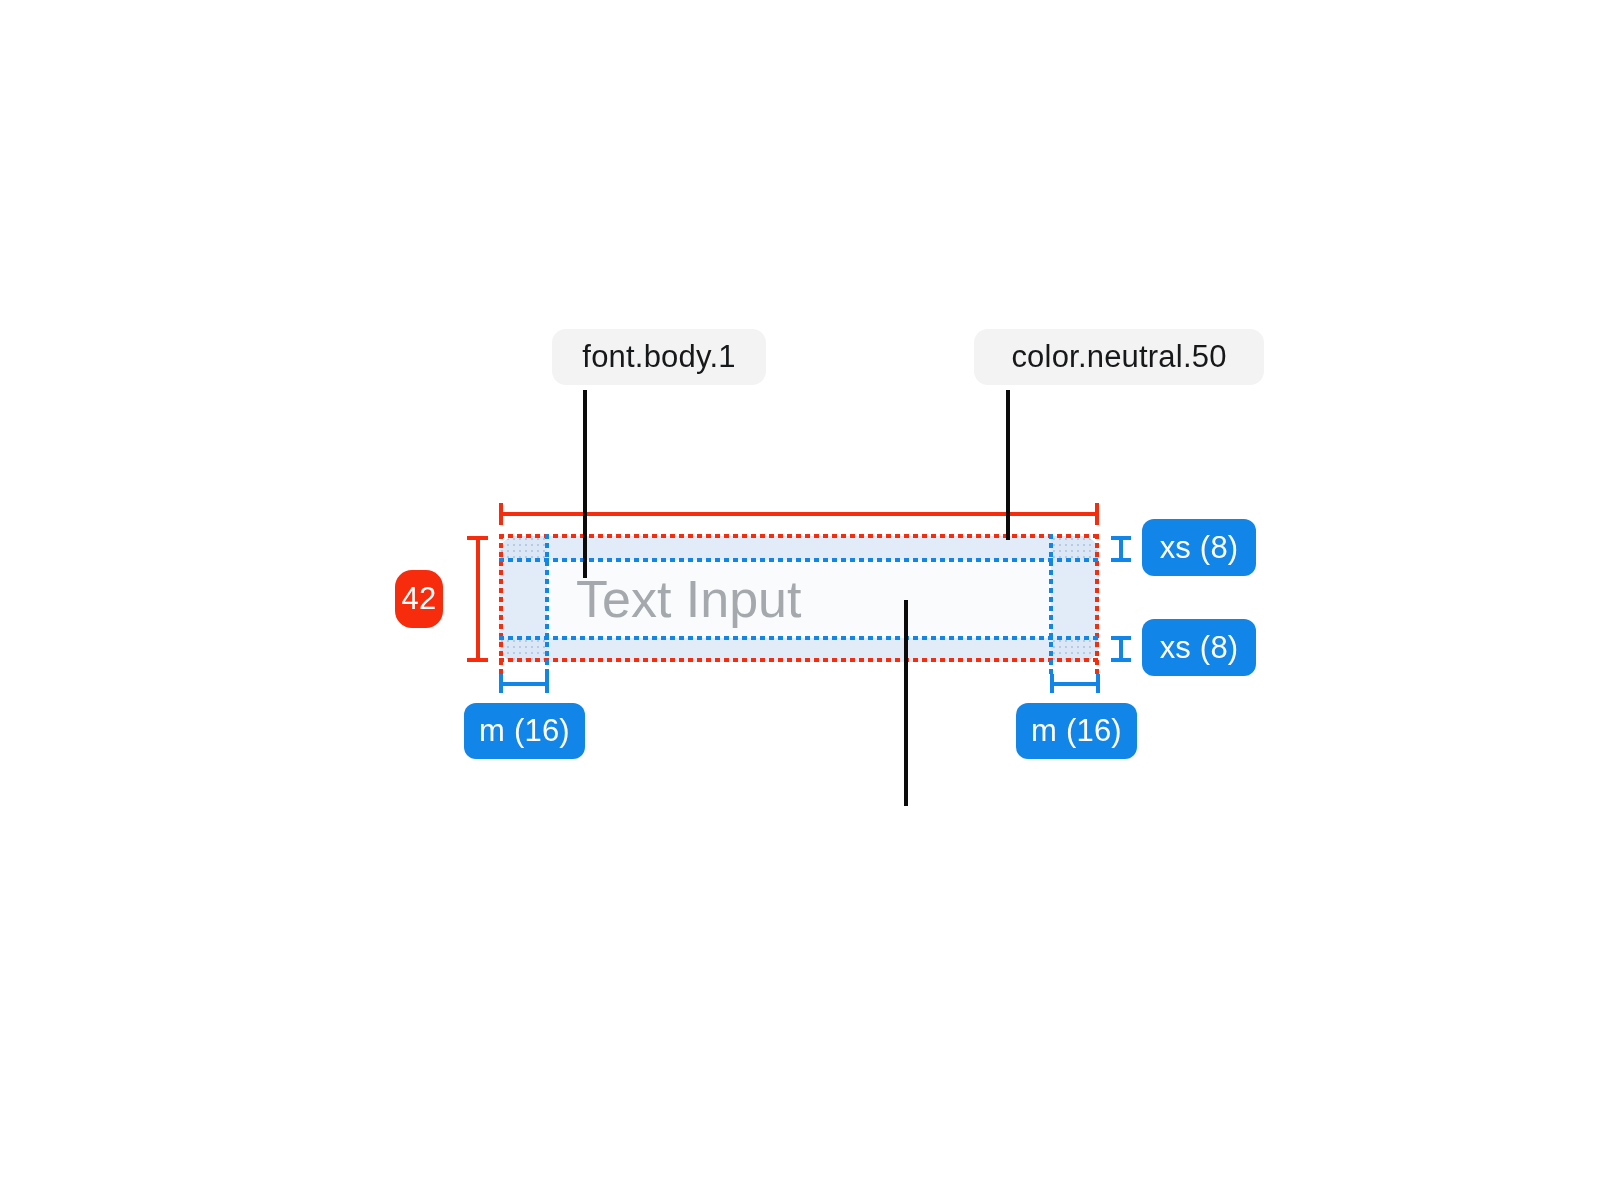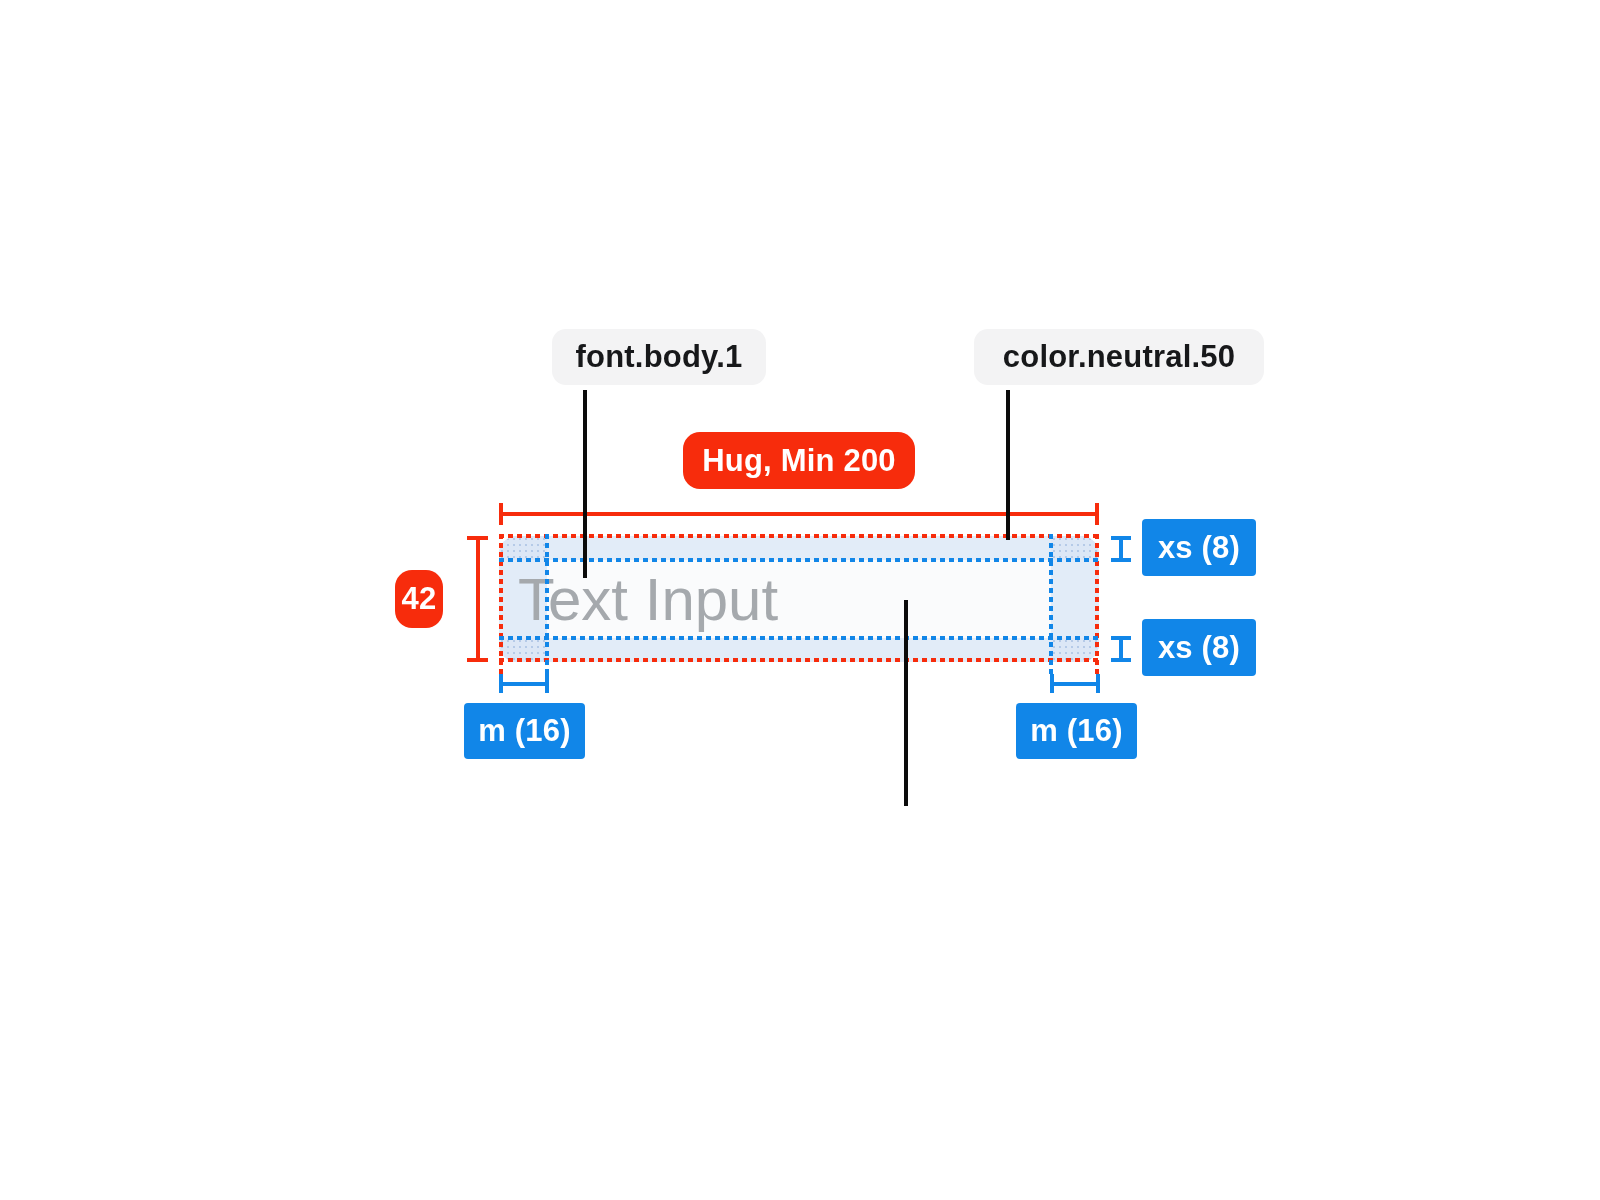--- a/index.html
+++ b/index.html
@@ -14,48 +14,48 @@
   }
   html,body{margin:0;padding:0;background:#fff;}
   .stage{
     position:relative;width:1600px;height:1200px;background:#fff;overflow:hidden;
     font-family:"Liberation Sans","DejaVu Sans",sans-serif;
   }
   .abs{position:absolute;}
   
   .pill{
     position:absolute;display:flex;align-items:center;justify-content:center;
-    font-size:31px;font-weight:700;letter-spacing:.2px;white-space:nowrap;
+    font-size:31px;font-weight:400;letter-spacing:.2px;white-space:nowrap;
   }
   .pill.gray{background:var(--label-bg);color:var(--label-text);border-radius:14px;}
   .pill.red{background:var(--red);color:#fff;border-radius:17px;}
-  .pill.blue{background:var(--blue);color:#fff;border-radius:4px;}
+  .pill.blue{background:var(--blue);color:#fff;border-radius:12px;}
   
   .dot-h{position:absolute;height:4px;background-image:repeating-linear-gradient(90deg,var(--c) 0 5px,transparent 5px 9px);}
   .dot-v{position:absolute;width:4px;background-image:repeating-linear-gradient(180deg,var(--c) 0 5px,transparent 5px 9px);}
   .red-dots{--c:var(--red);}
   .blue-dots{--c:var(--blue);}
   
   .solid{position:absolute;background:var(--red);}
   .black-line{position:absolute;width:4px;background:var(--line-black);}
   .blue-solid{position:absolute;background:var(--blue);}
   
   .input-bg{position:absolute;left:499px;top:536px;width:600px;height:126px;background:var(--pad-fill);border-radius:18px;}
   .field-bg{position:absolute;left:547px;top:560px;width:504px;height:78px;background:var(--field-bg);}
   .corner{
     position:absolute;width:48px;height:24px;
     background-color:#DCE7F6;
     background-image:radial-gradient(rgba(110,150,205,.35) 1.3px,transparent 1.4px);
     background-size:6px 6px;
   }
   .ph-input{
-    position:absolute;left:518px;top:562px;width:480px;height:74px;
+    position:absolute;left:576px;top:562px;width:480px;height:74px;
     border:none;outline:none;background:transparent;
     font-family:"Liberation Sans","DejaVu Sans",sans-serif;
-    font-size:60px;color:#0369a1;padding:0;
+    font-size:52px;color:#0369a1;padding:0;
   }
   .ph-input::placeholder{color:var(--placeholder);opacity:1;}
 </style>
 </head>
 <body>
 
 <div class="stage">
 
   <div class="input-bg"></div>
   <div class="field-bg"></div>
@@ -107,21 +107,20 @@
     <div class="blue-solid" style="left:46px;top:0;width:4px;height:19px;"></div>
   </div>
 
   <div class="black-line" style="left:583px;top:390px;height:188px;"></div>
   <div class="black-line" style="left:1006px;top:390px;height:150px;"></div>
   <div class="black-line" style="left:904px;top:600px;height:206px;"></div>
 
   <div class="pill gray" style="left:552px;top:329px;width:214px;height:56px;">font.body.1</div>
   <div class="pill gray" style="left:974px;top:329px;width:290px;height:56px;">color.neutral.50</div>
 
-  <div class="pill red" style="left:683px;top:432px;width:232px;height:57px;">Hug, Min 200</div>
   <div class="pill red" style="left:395px;top:570px;width:48px;height:58px;">42</div>
 
   <div class="pill blue" style="left:1142px;top:519px;width:114px;height:57px;">xs (8)</div>
   <div class="pill blue" style="left:1142px;top:619px;width:114px;height:57px;">xs (8)</div>
   <div class="pill blue" style="left:464px;top:703px;width:121px;height:56px;">m (16)</div>
   <div class="pill blue" style="left:1016px;top:703px;width:121px;height:56px;">m (16)</div>
 
 </div>
 
 </body></html>

